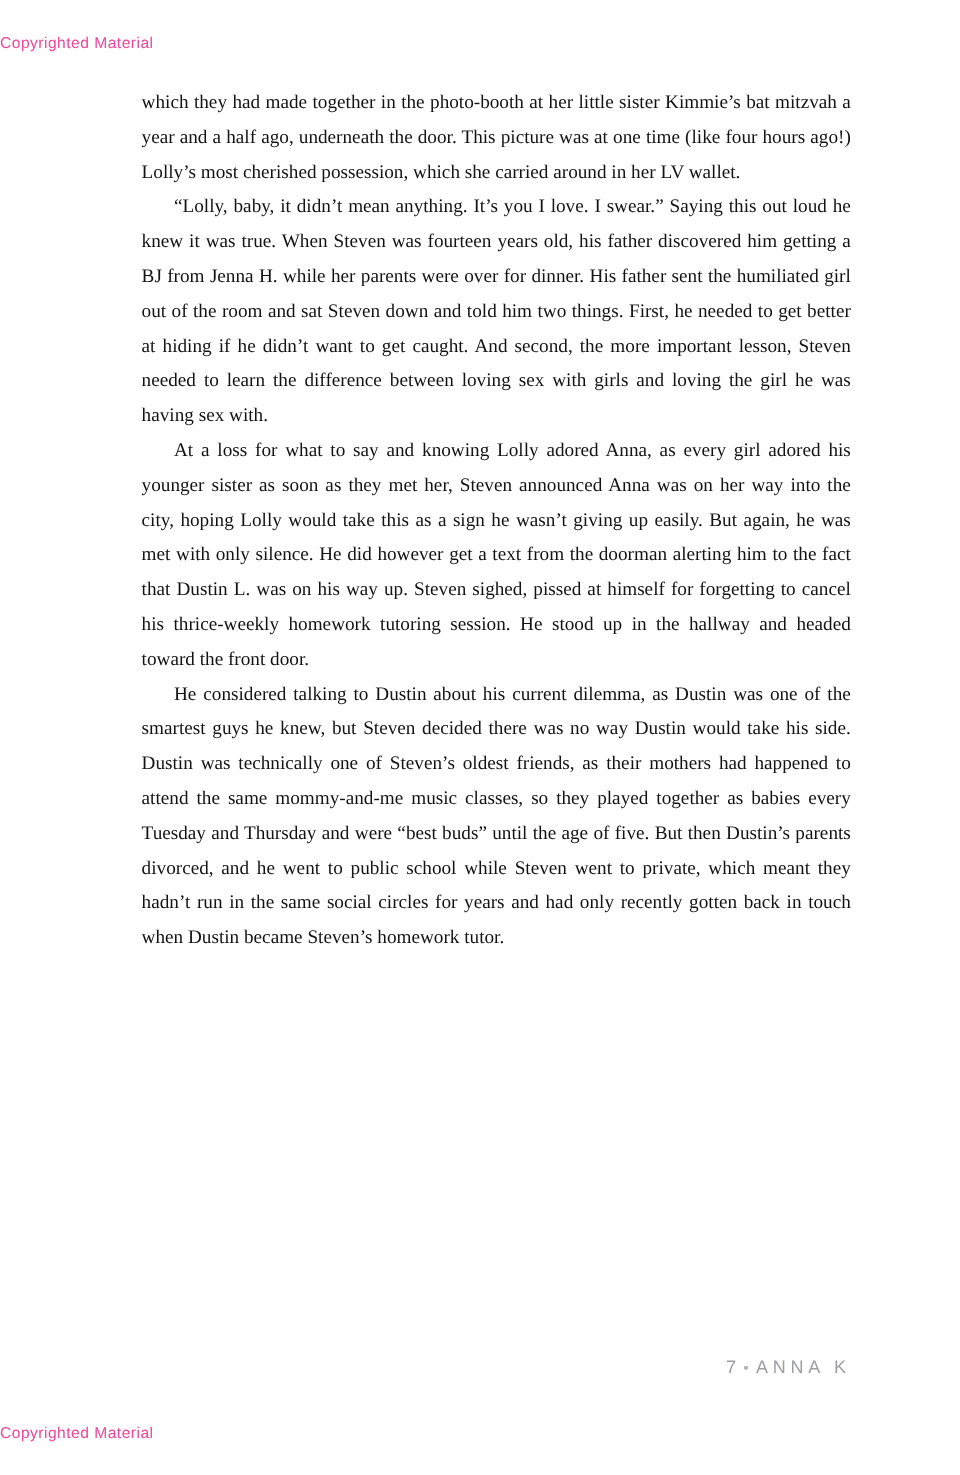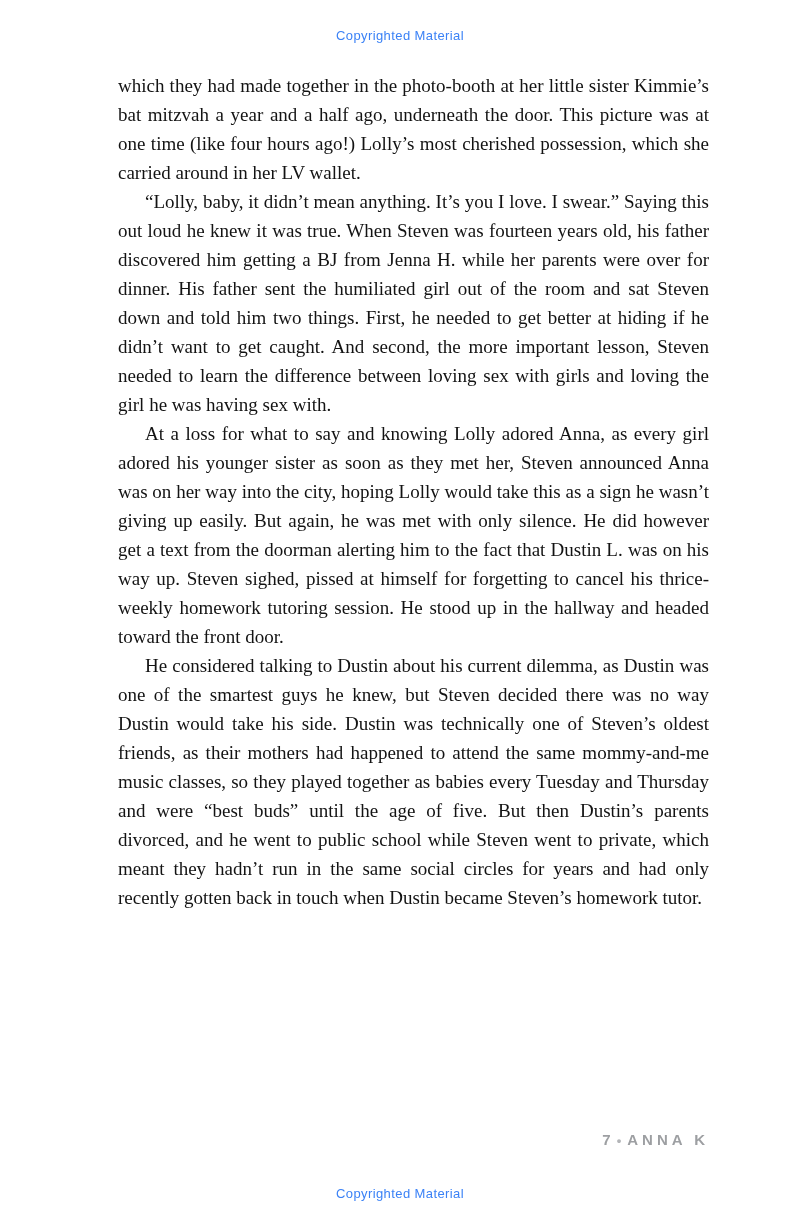--- a/index.html
+++ b/index.html
@@ -12,55 +12,54 @@
     width: 800px;
     height: 1229px;
     background: #ffffff;
     overflow: hidden;
     margin: 0 auto;
   }
   .copyright-notice {
     position: absolute;
     left: 0;
     width: 100%;
-    text-align: center;
     font-family: "Liberation Sans", sans-serif;
     font-size: 13px;
     letter-spacing: 0.4px;
-    color: #3b82f6;
+    color: #ec4899;
   }
   .copyright-top { top: 28px; }
   .copyright-bottom { top: 1186px; }
   .body-text {
     position: absolute;
     top: 71px;
     left: 118px;
     width: 591px;
     font-family: "Liberation Serif", serif;
-    font-size: 19px;
+    font-size: 16px;
     line-height: 29px;
     color: #131313;
     text-align: justify;
   }
   .body-text p {
     margin: 0;
     padding: 0;
   }
   .body-text p.indent {
     text-indent: 27px;
   }
   .page-footer {
     position: absolute;
     top: 1131px;
     left: 118px;
     width: 591px;
     text-align: right;
     font-family: "Liberation Sans", sans-serif;
     font-size: 15px;
-    font-weight: bold;
+    font-weight: normal;
     letter-spacing: 4px;
     color: #9d9fa2;
   }
   .page-footer .sep {
     color: #b3b5b8;
     padding: 0 2px;
     font-size: 13px;
   }
 </style>
 </head>

